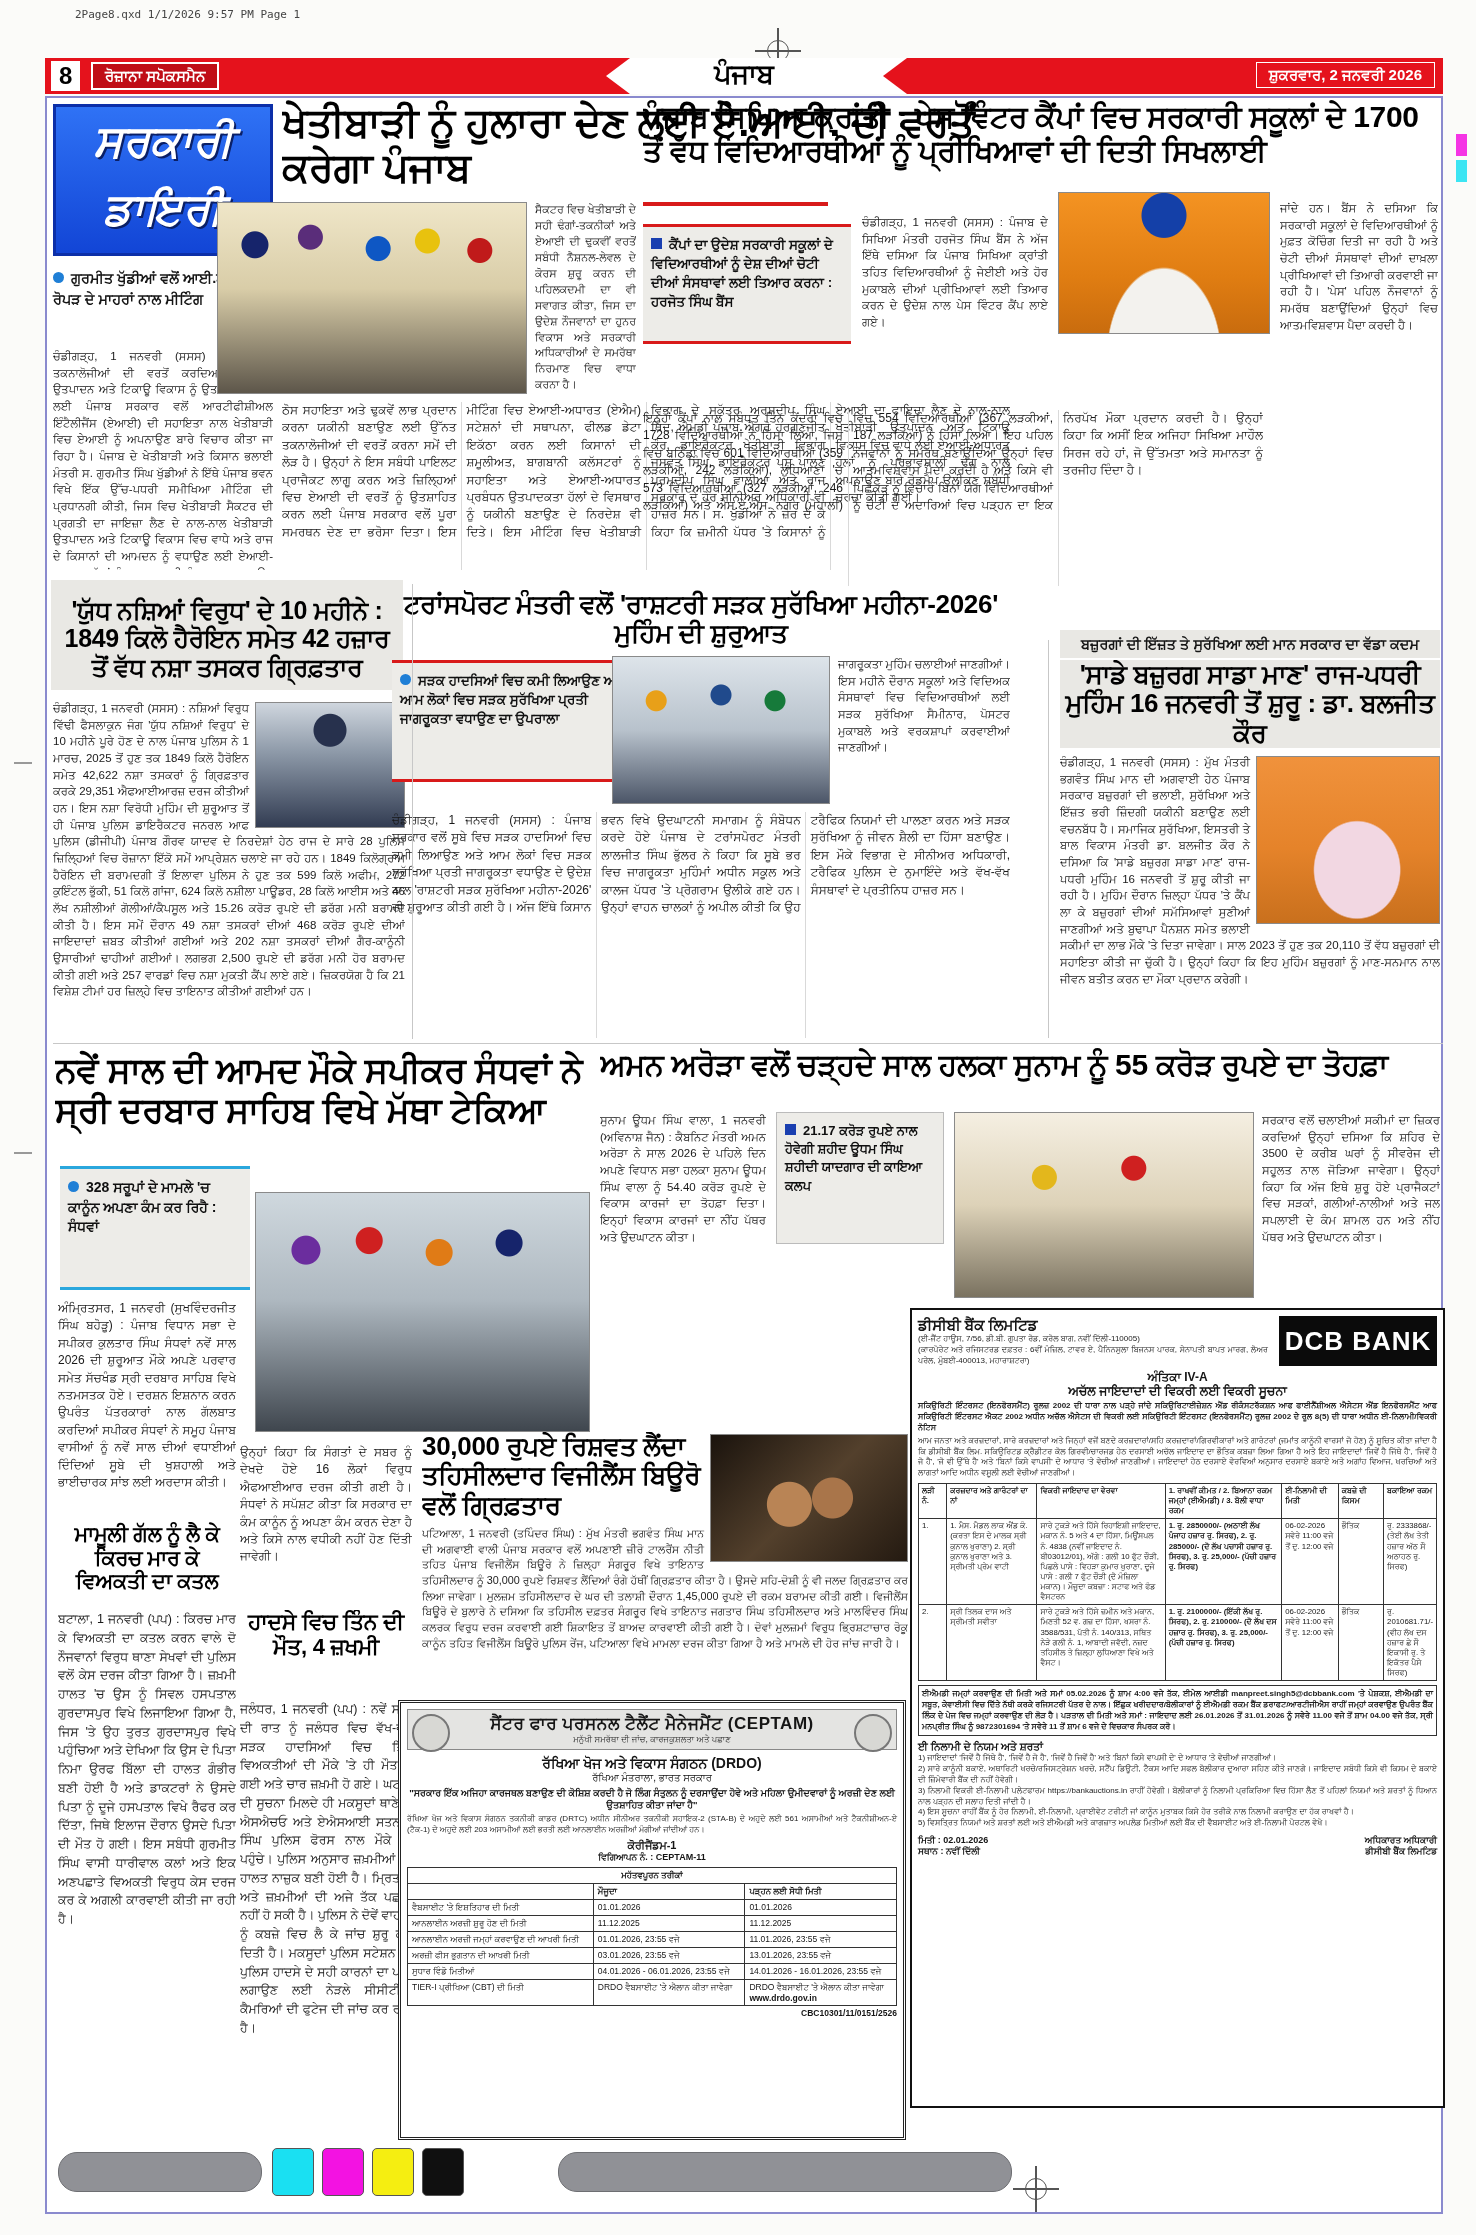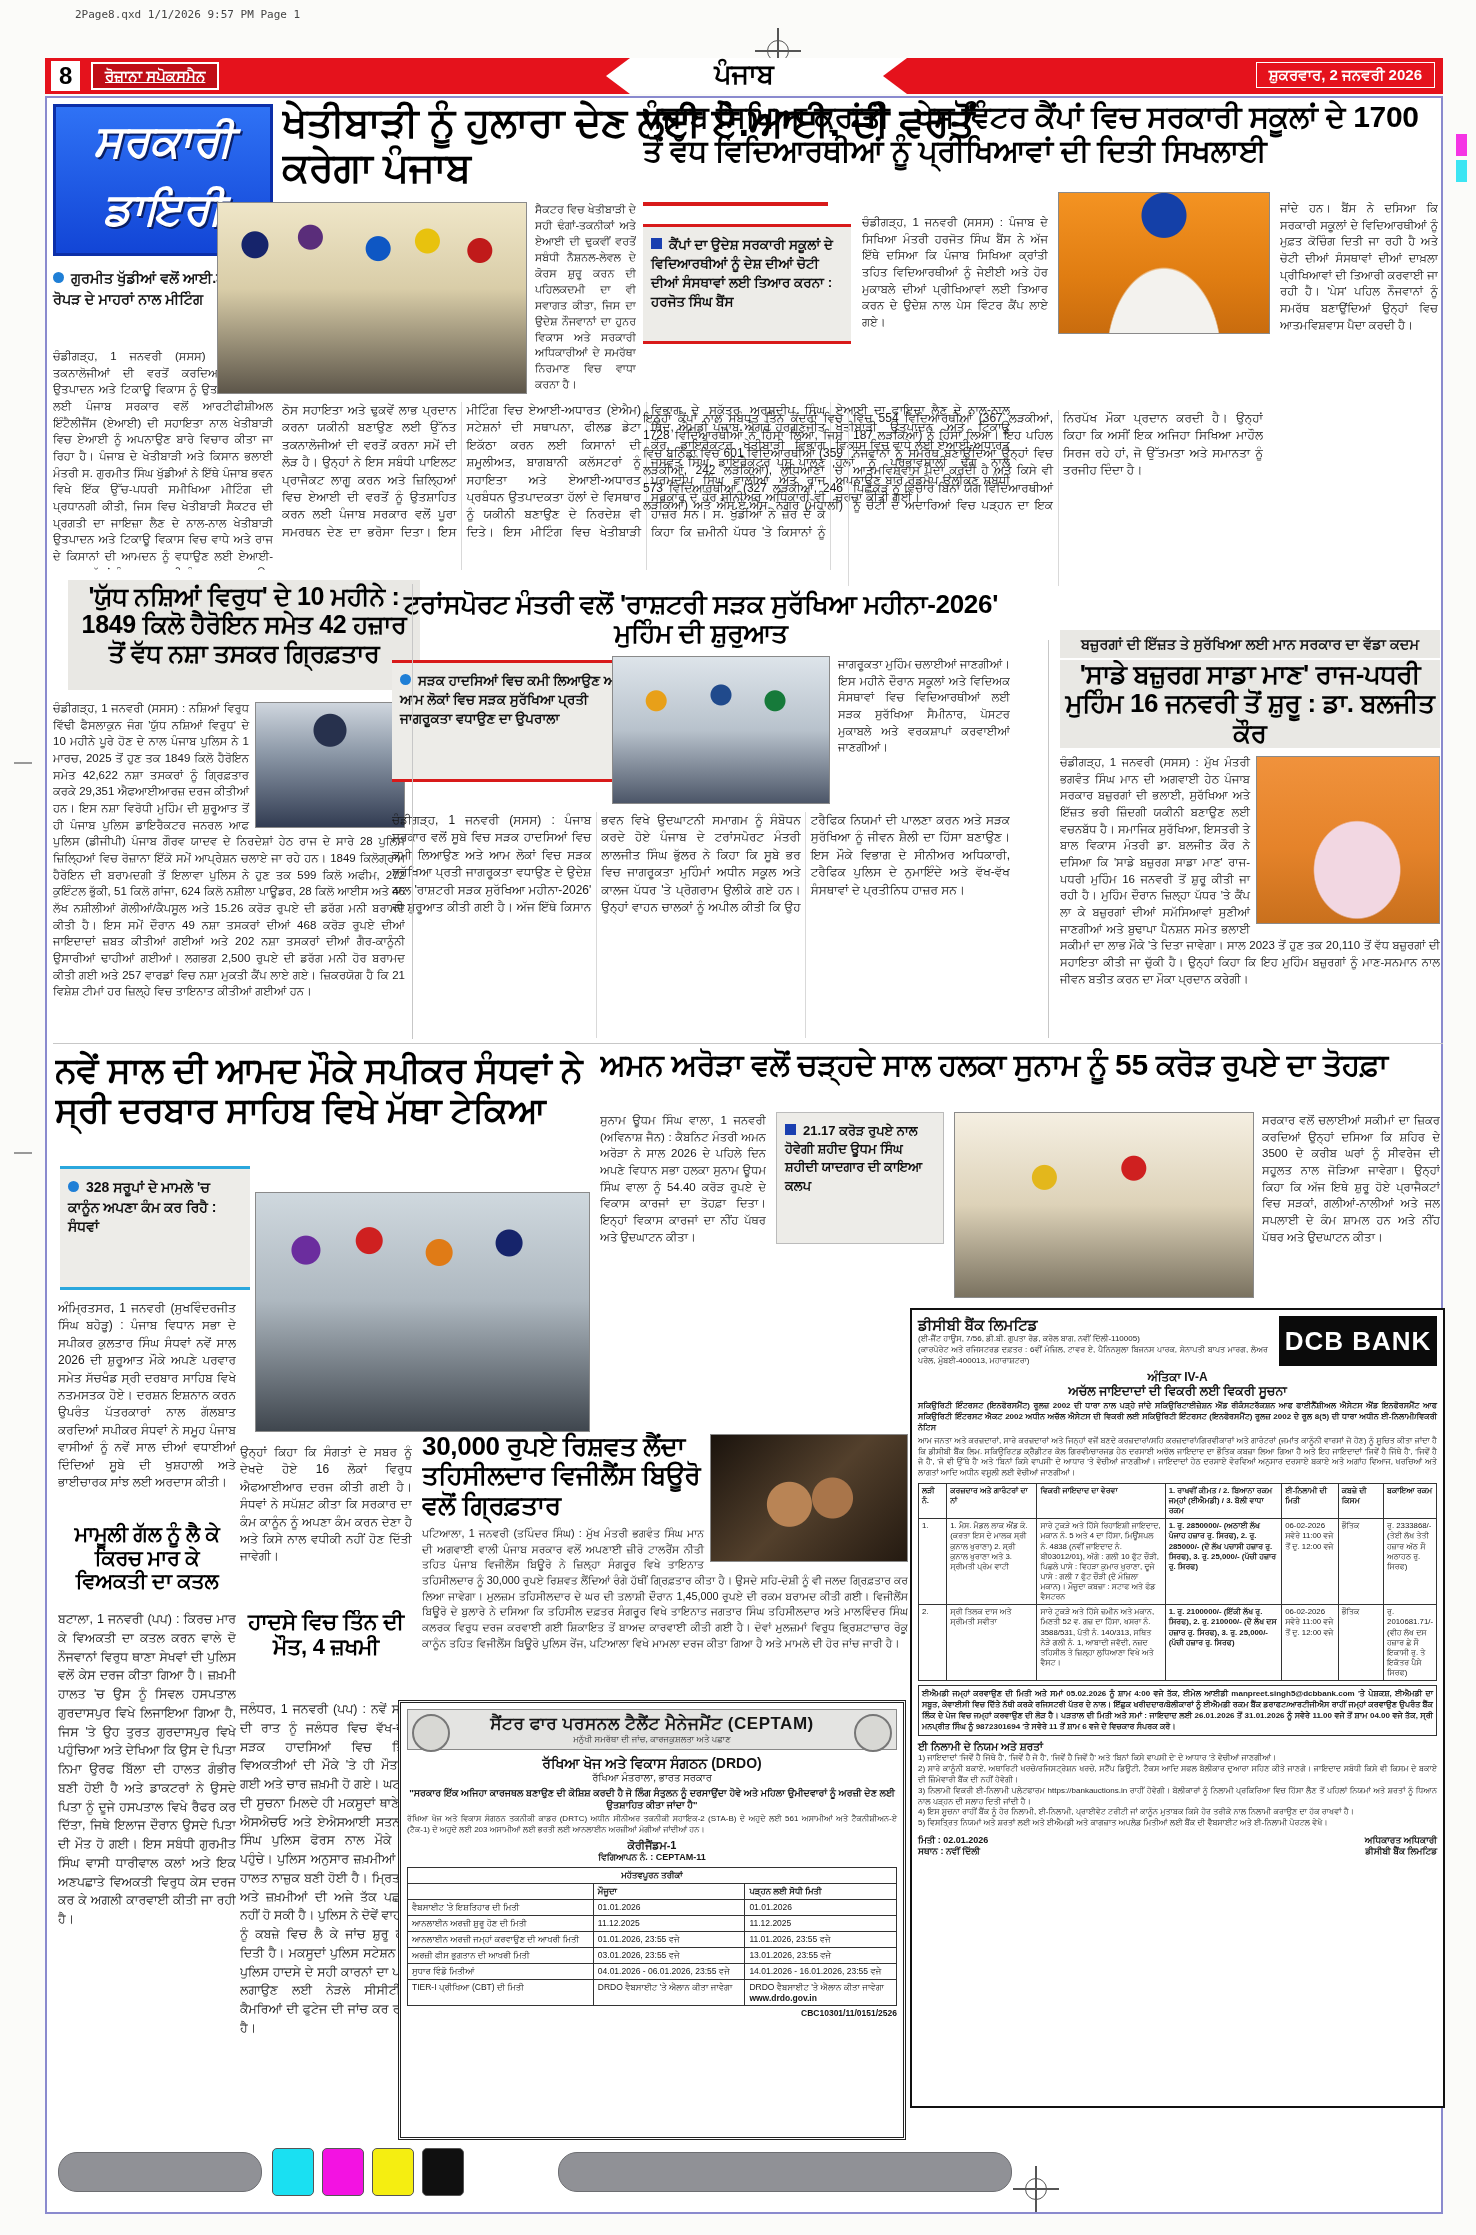--- a/index.html
+++ b/index.html
@@ -16,21 +16,21 @@
   .swatch{width:40px;height:46px;border-radius:5px;border:1px solid #555;}
   .edgechip{width:11px;height:22px;opacity:.85;}
   
   .mast{left:45px;top:58px;width:1398px;height:36px;background:#fff;}
   .mast .redl{position:absolute;left:0;top:0;width:585px;height:36px;background:#e5121c;
     clip-path:polygon(0 0,100% 0,calc(100% - 24px) 50%,100% 100%,0 100%);}
   .mast .redr{position:absolute;right:0;top:0;width:560px;height:36px;background:#e5121c;
     clip-path:polygon(24px 0,100% 0,100% 100%,24px 100%,0 50%);}
   .pgnum{position:absolute;left:6px;top:3px;background:#fff;color:#000;font-weight:800;font-size:24px;padding:0 8px;line-height:30px;z-index:3;}
   .brandbox{position:absolute;left:46px;top:4px;background:#c00d16;border:2px solid #fff;color:#fff;
-    font-weight:700;font-size:15px;padding:1px 12px;line-height:22px;z-index:3;text-decoration:underline;}
+    font-weight:700;font-size:15px;padding:1px 12px;line-height:22px;z-index:3;}
   .sectionname{position:absolute;left:0;right:0;top:1px;text-align:center;font-weight:800;font-size:27px;color:#000;z-index:2;}
   .datebox{position:absolute;right:8px;top:4px;border:1.5px solid #fff;color:#fff;font-weight:700;
     font-size:15px;padding:1px 12px;line-height:22px;z-index:3;}
   
   .frame{left:45px;top:96px;width:1398px;height:2118px;border:2px solid #8a8ace;background:#fff;box-sizing:border-box;}
   
   .hl{font-weight:800;color:#000;line-height:1.13;letter-spacing:-.3px;}
   .body-t{font-size:12px;line-height:1.45;text-align:justify;color:#191919;}
   .cols3{column-count:3;column-gap:10px;column-rule:1px solid #d9d9d9;}
   .cols4{column-count:4;column-gap:10px;column-rule:1px solid #d9d9d9;}
@@ -134,21 +134,21 @@
 <div class="abs hl" style="left:643px;top:100px;width:795px;height:98px;font-size:30px;overflow:hidden;">ਪੰਜਾਬ ਸਿਖਿਆ ਕ੍ਰਾਂਤੀ : ਪੇਸ ਵਿੰਟਰ ਕੈਂਪਾਂ ਵਿਚ ਸਰਕਾਰੀ ਸਕੂਲਾਂ ਦੇ 1700 ਤੋਂ ਵੱਧ ਵਿਦਿਆਰਥੀਆਂ ਨੂੰ ਪ੍ਰੀਖਿਆਵਾਂ ਦੀ ਦਿਤੀ ਸਿਖਲਾਈ</div>
 <div class="abs" style="left:643px;top:202px;width:185px;height:4px;background:#d81a1a;"></div>
 <div class="abs kicker" style="left:643px;top:224px;width:208px;height:120px;overflow:hidden;font-size:13.5px;">
   <span class="sqbul"></span><span>ਕੈਂਪਾਂ ਦਾ ਉਦੇਸ਼ ਸਰਕਾਰੀ ਸਕੂਲਾਂ ਦੇ ਵਿਦਿਆਰਥੀਆਂ ਨੂੰ ਦੇਸ਼ ਦੀਆਂ ਚੋਟੀ ਦੀਆਂ ਸੰਸਥਾਵਾਂ ਲਈ ਤਿਆਰ ਕਰਨਾ : ਹਰਜੋਤ ਸਿੰਘ ਬੈਂਸ</span>
 </div>
 <div class="abs body-t" style="left:862px;top:214px;width:186px;height:188px;overflow:hidden;font-size:11.5px;">ਚੰਡੀਗੜ੍ਹ, 1 ਜਨਵਰੀ (ਸਸਸ) : ਪੰਜਾਬ ਦੇ ਸਿਖਿਆ ਮੰਤਰੀ ਹਰਜੋਤ ਸਿੰਘ ਬੈਂਸ ਨੇ ਅੱਜ ਇੱਥੇ ਦਸਿਆ ਕਿ ਪੰਜਾਬ ਸਿਖਿਆ ਕ੍ਰਾਂਤੀ ਤਹਿਤ ਵਿਦਿਆਰਥੀਆਂ ਨੂੰ ਜੇਈਈ ਅਤੇ ਹੋਰ ਮੁਕਾਬਲੇ ਦੀਆਂ ਪ੍ਰੀਖਿਆਵਾਂ ਲਈ ਤਿਆਰ ਕਰਨ ਦੇ ਉਦੇਸ਼ ਨਾਲ ਪੇਸ ਵਿੰਟਰ ਕੈਂਪ ਲਾਏ ਗਏ।</div>
 <div class="abs photo phMin" style="left:1058px;top:192px;width:212px;height:142px;"></div>
 <div class="abs body-t" style="left:1280px;top:200px;width:158px;height:386px;overflow:hidden;font-size:11.5px;">ਜਾਂਦੇ ਹਨ। ਬੈਂਸ ਨੇ ਦਸਿਆ ਕਿ ਸਰਕਾਰੀ ਸਕੂਲਾਂ ਦੇ ਵਿਦਿਆਰਥੀਆਂ ਨੂੰ ਮੁਫ਼ਤ ਕੋਚਿੰਗ ਦਿਤੀ ਜਾ ਰਹੀ ਹੈ ਅਤੇ ਚੋਟੀ ਦੀਆਂ ਸੰਸਥਾਵਾਂ ਦੀਆਂ ਦਾਖ਼ਲਾ ਪ੍ਰੀਖਿਆਵਾਂ ਦੀ ਤਿਆਰੀ ਕਰਵਾਈ ਜਾ ਰਹੀ ਹੈ। 'ਪੇਸ' ਪਹਿਲ ਨੌਜਵਾਨਾਂ ਨੂੰ ਸਮਰੱਥ ਬਣਾਉਂਦਿਆਂ ਉਨ੍ਹਾਂ ਵਿਚ ਆਤਮਵਿਸ਼ਵਾਸ ਪੈਦਾ ਕਰਦੀ ਹੈ।</div>
 <div class="abs body-t cols3" style="left:643px;top:410px;width:620px;height:176px;overflow:hidden;">ਇਨ੍ਹਾਂ ਕੈਂਪਾਂ ਨਾਲ ਸਬੰਧਤ ਤਿੰਨ ਕੇਂਦਰਾਂ ਵਿਚ 1728 ਵਿਦਿਆਰਥੀਆਂ ਨੇ ਹਿੱਸਾ ਲਿਆ, ਜਿਸ ਵਿਚ ਬਠਿੰਡਾ ਵਿਚ 601 ਵਿਦਿਆਰਥੀਆਂ (359 ਲੜਕੀਆਂ, 242 ਲੜਕਿਆਂ), ਲੁਧਿਆਣਾ 'ਚ 573 ਵਿਦਿਆਰਥੀਆਂ (327 ਲੜਕੀਆਂ, 246 ਲੜਕਿਆਂ) ਅਤੇ ਐਸ.ਏ.ਐਸ. ਨਗਰ (ਮੋਹਾਲੀ) ਵਿਚ 554 ਵਿਦਿਆਰਥੀਆਂ (367 ਲੜਕੀਆਂ, 187 ਲੜਕਿਆਂ) ਨੇ ਹਿੱਸਾ ਲਿਆ। ਇਹ ਪਹਿਲ ਨੌਜਵਾਨਾਂ ਨੂੰ ਸਮਰੱਥ ਬਣਾਉਂਦਿਆਂ ਉਨ੍ਹਾਂ ਵਿਚ ਆਤਮਵਿਸ਼ਵਾਸ ਪੈਦਾ ਕਰਦੀ ਹੈ ਅਤੇ ਕਿਸੇ ਵੀ ਪਿਛੋਕੜ ਨੂੰ ਵਿਚਾਰੇ ਬਿਨਾਂ ਯੋਗ ਵਿਦਿਆਰਥੀਆਂ ਨੂੰ ਚੋਟੀ ਦੇ ਅਦਾਰਿਆਂ ਵਿਚ ਪੜ੍ਹਨ ਦਾ ਇਕ ਨਿਰਪੱਖ ਮੌਕਾ ਪ੍ਰਦਾਨ ਕਰਦੀ ਹੈ। ਉਨ੍ਹਾਂ ਕਿਹਾ ਕਿ ਅਸੀਂ ਇਕ ਅਜਿਹਾ ਸਿਖਿਆ ਮਾਹੌਲ ਸਿਰਜ ਰਹੇ ਹਾਂ, ਜੋ ਉੱਤਮਤਾ ਅਤੇ ਸਮਾਨਤਾ ਨੂੰ ਤਰਜੀਹ ਦਿੰਦਾ ਹੈ।</div>
 
-<div class="abs hl grayhead" style="left:68px;top:580px;width:352px;height:110px;font-size:25px;text-align:center;padding:2px 4px;box-sizing:border-box;overflow:hidden;">'ਯੁੱਧ ਨਸ਼ਿਆਂ ਵਿਰੁਧ' ਦੇ 10 ਮਹੀਨੇ : 1849 ਕਿਲੋ ਹੈਰੋਇਨ ਸਮੇਤ 42 ਹਜ਼ਾਰ ਤੋਂ ਵੱਧ ਨਸ਼ਾ ਤਸਕਰ ਗ੍ਰਿਫ਼ਤਾਰ</div>
+<div class="abs hl grayhead" style="left:51px;top:580px;width:352px;height:110px;font-size:25px;text-align:center;padding:16px 4px;box-sizing:border-box;overflow:hidden;">'ਯੁੱਧ ਨਸ਼ਿਆਂ ਵਿਰੁਧ' ਦੇ 10 ਮਹੀਨੇ : 1849 ਕਿਲੋ ਹੈਰੋਇਨ ਸਮੇਤ 42 ਹਜ਼ਾਰ ਤੋਂ ਵੱਧ ਨਸ਼ਾ ਤਸਕਰ ਗ੍ਰਿਫ਼ਤਾਰ</div>
 <div class="abs" style="left:53px;top:700px;width:352px;height:340px;overflow:hidden;">
   <div class="photo phOff" style="float:right;width:150px;height:126px;margin:2px 0 4px 6px;"></div>
   <div class="body-t" style="font-size:11.5px;">ਚੰਡੀਗੜ੍ਹ, 1 ਜਨਵਰੀ (ਸਸਸ) : ਨਸ਼ਿਆਂ ਵਿਰੁਧ ਵਿੱਢੀ ਫੈਸਲਾਕੁਨ ਜੰਗ 'ਯੁੱਧ ਨਸ਼ਿਆਂ ਵਿਰੁਧ' ਦੇ 10 ਮਹੀਨੇ ਪੂਰੇ ਹੋਣ ਦੇ ਨਾਲ ਪੰਜਾਬ ਪੁਲਿਸ ਨੇ 1 ਮਾਰਚ, 2025 ਤੋਂ ਹੁਣ ਤਕ 1849 ਕਿਲੋ ਹੈਰੋਇਨ ਸਮੇਤ 42,622 ਨਸ਼ਾ ਤਸਕਰਾਂ ਨੂੰ ਗ੍ਰਿਫ਼ਤਾਰ ਕਰਕੇ 29,351 ਐਫਆਈਆਰਜ਼ ਦਰਜ ਕੀਤੀਆਂ ਹਨ। ਇਸ ਨਸ਼ਾ ਵਿਰੋਧੀ ਮੁਹਿੰਮ ਦੀ ਸ਼ੁਰੂਆਤ ਤੋਂ ਹੀ ਪੰਜਾਬ ਪੁਲਿਸ ਡਾਇਰੈਕਟਰ ਜਨਰਲ ਆਫ ਪੁਲਿਸ (ਡੀਜੀਪੀ) ਪੰਜਾਬ ਗੌਰਵ ਯਾਦਵ ਦੇ ਨਿਰਦੇਸ਼ਾਂ ਹੇਠ ਰਾਜ ਦੇ ਸਾਰੇ 28 ਪੁਲਿਸ ਜ਼ਿਲ੍ਹਿਆਂ ਵਿਚ ਰੋਜ਼ਾਨਾ ਇੱਕੋ ਸਮੇਂ ਆਪ੍ਰੇਸ਼ਨ ਚਲਾਏ ਜਾ ਰਹੇ ਹਨ। 1849 ਕਿਲੋਗ੍ਰਾਮ ਹੈਰੋਇਨ ਦੀ ਬਰਾਮਦਗੀ ਤੋਂ ਇਲਾਵਾ ਪੁਲਿਸ ਨੇ ਹੁਣ ਤਕ 599 ਕਿਲੋ ਅਫੀਮ, 272 ਕੁਇੰਟਲ ਭੁੱਕੀ, 51 ਕਿਲੋ ਗਾਂਜਾ, 624 ਕਿਲੋ ਨਸ਼ੀਲਾ ਪਾਊਡਰ, 28 ਕਿਲੋ ਆਈਸ ਅਤੇ 46 ਲੱਖ ਨਸ਼ੀਲੀਆਂ ਗੋਲੀਆਂ/ਕੈਪਸੂਲ ਅਤੇ 15.26 ਕਰੋੜ ਰੁਪਏ ਦੀ ਡਰੱਗ ਮਨੀ ਬਰਾਮਦ ਕੀਤੀ ਹੈ। ਇਸ ਸਮੇਂ ਦੌਰਾਨ 49 ਨਸ਼ਾ ਤਸਕਰਾਂ ਦੀਆਂ 468 ਕਰੋੜ ਰੁਪਏ ਦੀਆਂ ਜਾਇਦਾਦਾਂ ਜ਼ਬਤ ਕੀਤੀਆਂ ਗਈਆਂ ਅਤੇ 202 ਨਸ਼ਾ ਤਸਕਰਾਂ ਦੀਆਂ ਗੈਰ-ਕਾਨੂੰਨੀ ਉਸਾਰੀਆਂ ਢਾਹੀਆਂ ਗਈਆਂ। ਲਗਭਗ 2,500 ਰੁਪਏ ਦੀ ਡਰੱਗ ਮਨੀ ਹੋਰ ਬਰਾਮਦ ਕੀਤੀ ਗਈ ਅਤੇ 257 ਵਾਰਡਾਂ ਵਿਚ ਨਸ਼ਾ ਮੁਕਤੀ ਕੈਂਪ ਲਾਏ ਗਏ। ਜ਼ਿਕਰਯੋਗ ਹੈ ਕਿ 21 ਵਿਸ਼ੇਸ਼ ਟੀਮਾਂ ਹਰ ਜ਼ਿਲ੍ਹੇ ਵਿਚ ਤਾਇਨਾਤ ਕੀਤੀਆਂ ਗਈਆਂ ਹਨ।</div>
 </div>
 
 <div class="abs hl" style="left:392px;top:590px;width:618px;height:58px;font-size:26px;text-align:center;overflow:hidden;">ਟਰਾਂਸਪੋਰਟ ਮੰਤਰੀ ਵਲੋਂ 'ਰਾਸ਼ਟਰੀ ਸੜਕ ਸੁਰੱਖਿਆ ਮਹੀਨਾ-2026' ਮੁਹਿੰਮ ਦੀ ਸ਼ੁਰੂਆਤ</div>
 <div class="abs kicker" style="left:392px;top:660px;width:256px;height:122px;overflow:hidden;font-size:13.5px;">
   <span class="dotbul"></span><span>ਸੜਕ ਹਾਦਸਿਆਂ ਵਿਚ ਕਮੀ ਲਿਆਉਣ ਅਤੇ ਆਮ ਲੋਕਾਂ ਵਿਚ ਸੜਕ ਸੁਰੱਖਿਆ ਪ੍ਰਤੀ ਜਾਗਰੂਕਤਾ ਵਧਾਉਣ ਦਾ ਉਪਰਾਲਾ</span>
 </div>
 <div class="abs photo phTr" style="left:612px;top:656px;width:218px;height:148px;"></div>

